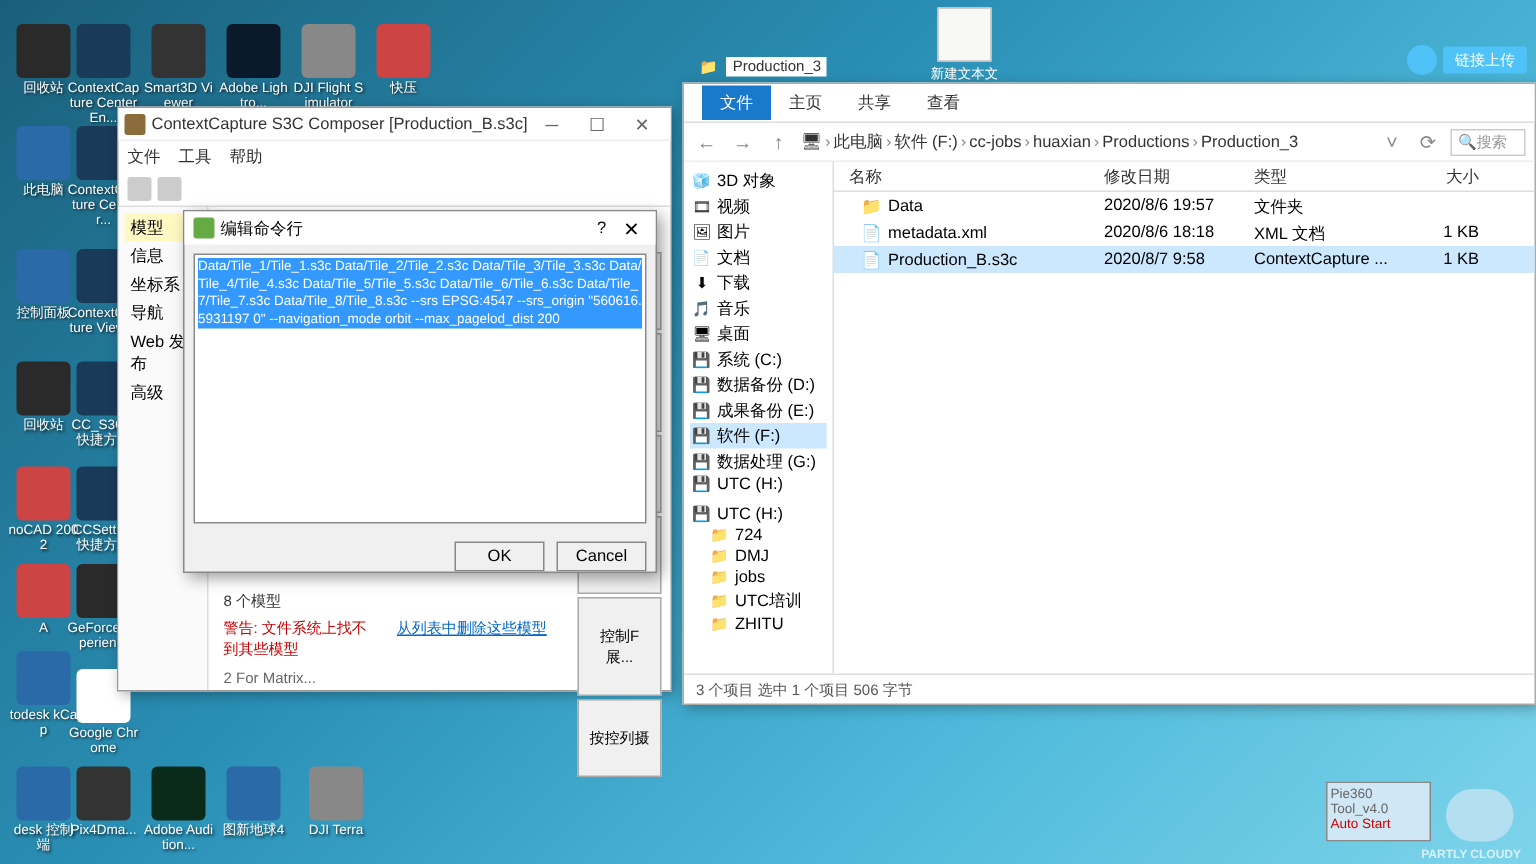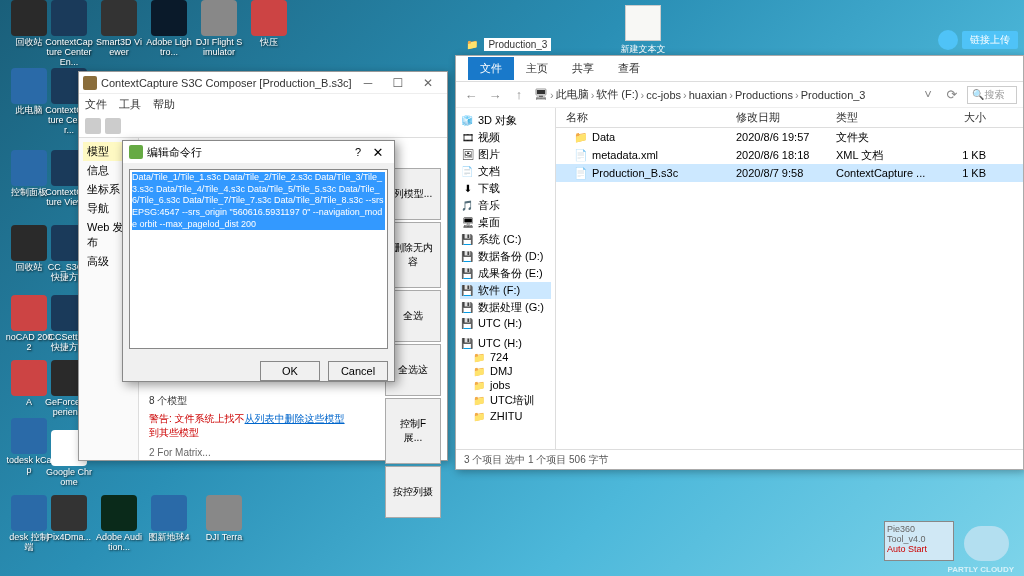--- a/index.html
+++ b/index.html
@@ -1,20 +1,20 @@
 <!DOCTYPE html>
 <html><head>
 <meta charset="utf-8">
 <style>
 * { margin: 0; padding: 0; box-sizing: border-box; font-family: "Microsoft YaHei", "Segoe UI", sans-serif; }
 body { width: 1024px; height: 576px; overflow: hidden; position: relative; background: linear-gradient(135deg, #1a5f7a 0%, #2a8fb5 40%, #4db8da 70%, #7dd4ea 100%); }
 
 
 .desktop-icons { position: absolute; top: 0; left: 0; width: 100%; height: 100%; }
-.dicon { position: absolute; width: 48px; text-align: center; cursor: pointer; }
+.dicon { position: absolute; width: 48px; text-align: center; cursor: pointer; margin-top: 16px; }
 .dicon .ibox { width: 36px; height: 36px; margin: 0 auto 2px; background: #333; border-radius: 4px; display: flex; align-items: center; justify-content: center; color: #fff; font-size: 10px; }
 .dicon .ilabel { font-size: 9px; color: #fff; text-shadow: 1px 1px 2px rgba(0,0,0,0.8); line-height: 1.1; word-break: break-all; }
 
 
 .composer-window { position: absolute; left: 78px; top: 71px; width: 370px; height: 390px; background: #fff; border: 1px solid #999; box-shadow: 2px 2px 8px rgba(0,0,0,0.3); font-size: 11px; }
 .titlebar { height: 22px; background: #fff; display: flex; align-items: center; padding: 0 4px; border-bottom: 1px solid #eee; }
 .titlebar .ticon { width: 14px; height: 14px; background: #8a6d3b; border-radius: 2px; margin-right: 4px; }
 .titlebar .ttitle { flex: 1; font-size: 11px; color: #333; }
 .titlebar .tbtn { width: 30px; height: 20px; display: flex; align-items: center; justify-content: center; font-size: 12px; color: #666; cursor: pointer; }
 .menubar { height: 20px; display: flex; align-items: center; padding: 0 6px; font-size: 11px; color: #333; gap: 12px; }
@@ -27,21 +27,21 @@
 .main-pane { flex: 1; padding: 8px; position: relative; }
 .side-buttons { position: absolute; right: 6px; top: 30px; display: flex; flex-direction: column; gap: 2px; }
 .side-buttons button { font-size: 10px; padding: 18px 6px; width: 56px; background: #f0f0f0; border: 1px solid #aaa; cursor: pointer; }
 .bottom-info { position: absolute; bottom: 20px; left: 10px; right: 10px; font-size: 10px; }
 .bottom-info .count { color: #333; margin-bottom: 4px; }
 .bottom-info .warn { color: #c00; }
 .bottom-info .link { color: #0066cc; text-decoration: underline; cursor: pointer; }
 .footer-status { position: absolute; bottom: 2px; left: 10px; font-size: 10px; color: #666; }
 
 
-.cmd-dialog { position: absolute; left: 122px; top: 140px; width: 273px; height: 242px; background: #f0f0f0; border: 1px solid #888; box-shadow: 3px 3px 10px rgba(0,0,0,0.4); z-index: 10; }
+.cmd-dialog { position: absolute; left: 122px; top: 140px; width: 316px; height: 242px; background: #f0f0f0; border: 1px solid #888; box-shadow: 3px 3px 10px rgba(0,0,0,0.4); z-index: 10; }
 .cmd-title { height: 22px; display: flex; align-items: center; padding: 0 6px; font-size: 11px; background: #fff; }
 .cmd-title .cicon { width: 14px; height: 14px; background: #6a4; border-radius: 2px; margin-right: 4px; }
 .cmd-title .ctxt { flex: 1; }
 .cmd-title .help { width: 20px; text-align: center; cursor: pointer; }
 .cmd-title .close { width: 20px; text-align: center; cursor: pointer; font-size: 13px; }
 .cmd-body { padding: 6px; }
 .cmd-text { width: 100%; height: 180px; background: #fff; border: 1px solid #888; padding: 2px; font-size: 9px; font-family: monospace; }
 .cmd-text .sel { background: #3399ff; color: #fff; display: block; word-break: break-all; line-height: 1.3; }
 .cmd-buttons { display: flex; justify-content: flex-end; gap: 8px; padding: 6px; }
 .cmd-buttons button { width: 60px; height: 20px; font-size: 11px; background: #f0f0f0; border: 1px solid #888; cursor: pointer; }
@@ -229,21 +229,21 @@
       <div class="side-buttons">
         <button>列模型...</button>
         <button>删除无内容</button>
         <button>全选</button>
         <button>全选这</button>
         <button>控制F展...</button>
         <button>按控列摄</button>
       </div>
       <div class="bottom-info">
         <div class="count">8  个模型</div>
-        <div style="display:flex; ">
+        <div style="display:flex; gap:20px;">
           <div>
             <span class="warn">警告: 文件系统上找不</span><br>
             <span class="warn">到其些模型</span>
           </div>
           <span class="link">从列表中删除这些模型</span>
         </div>
       </div>
       <div class="footer-status">2 For Matrix...</div>
     </div>
   </div>

